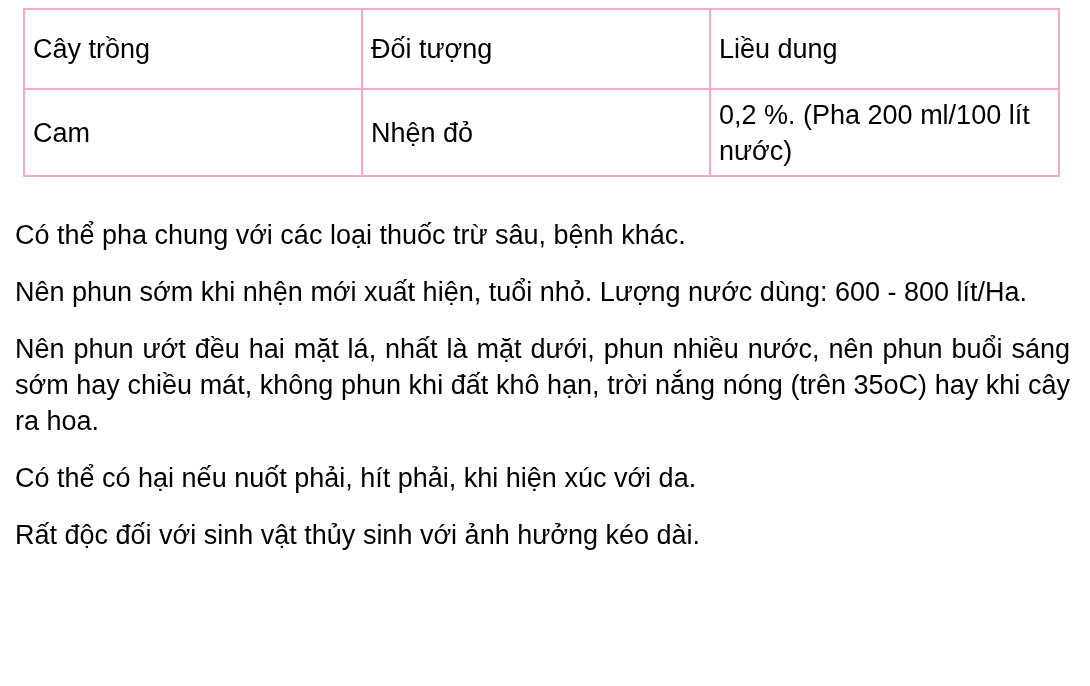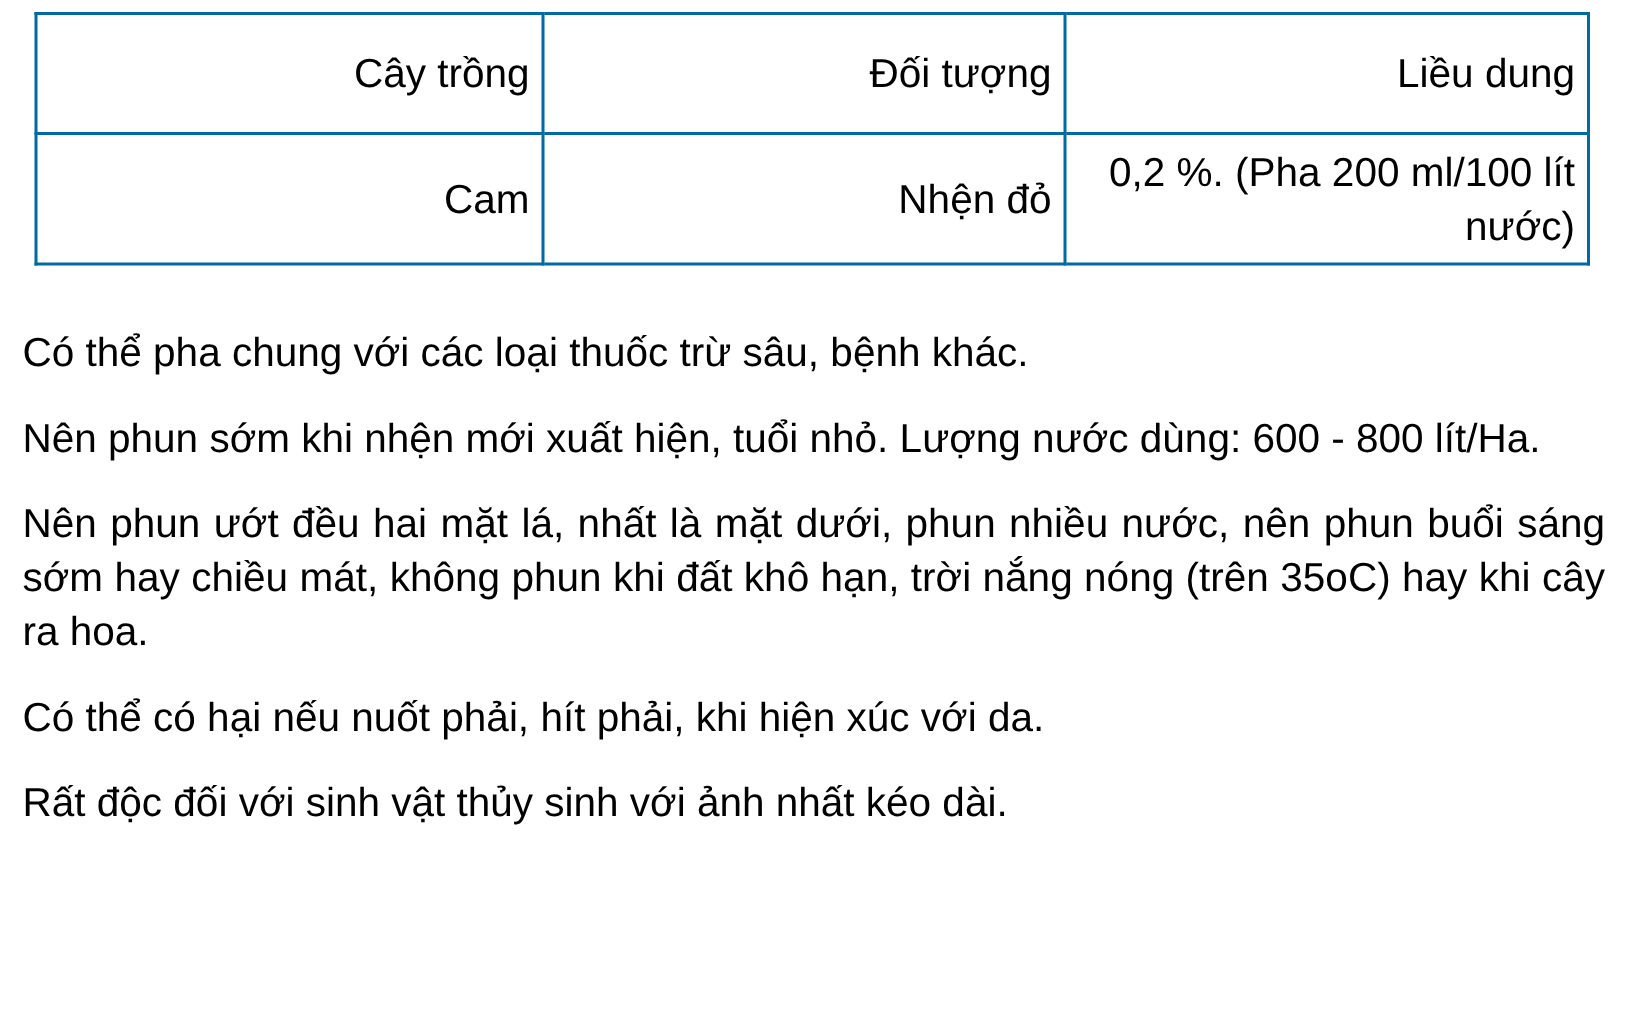--- a/index.html
+++ b/index.html
@@ -21,25 +21,25 @@
     border-collapse: collapse;
     table-layout: fixed;
     width: 1035px;
     margin-left: 8px;
   }
   .dosage-table col.c1 { width: 338px; }
   .dosage-table col.c2 { width: 348px; }
   .dosage-table col.c3 { width: 349px; }
   .dosage-table th,
   .dosage-table td {
-    border: 2px solid #0369a1;
+    border: 2px solid #f9a8d4;
     font-weight: normal;
     font-size: 27px;
     line-height: 36px;
-    text-align: right;
+    text-align: left;
     vertical-align: middle;
     padding: 0 8px;
   }
   .dosage-table tr.header-row { height: 80px; }
   .dosage-table tr.data-row   { height: 87px; margin-top: 36px; }
   .notes { margin-top: 40px; }
   .notes p {
     font-size: 27px;
     line-height: 36px;
     margin: 0 0 21px 0;
@@ -70,16 +70,16 @@
         <td>0,2 %. (Pha 200 ml/100 lít nước)</td>
       </tr>
     </tbody>
   </table>
 
   <div class="notes">
     <p>Có thể pha chung với các loại thuốc trừ sâu, bệnh khác.</p>
     <p>Nên phun sớm khi nhện mới xuất hiện, tuổi nhỏ. Lượng nước dùng: 600 - 800 lít/Ha.</p>
     <p>Nên phun ướt đều hai mặt lá, nhất là mặt dưới, phun nhiều nước, nên phun buổi sáng sớm hay chiều mát, không phun khi đất khô hạn, trời nắng nóng (trên 35oC) hay khi cây ra hoa.</p>
     <p>Có thể có hại nếu nuốt phải, hít phải, khi hiện xúc với da.</p>
-    <p>Rất độc đối với sinh vật thủy sinh với ảnh nhất kéo dài.</p>
+    <p>Rất độc đối với sinh vật thủy sinh với ảnh hưởng kéo dài.</p>
   </div>
 
 </div>
 
 </body></html>

